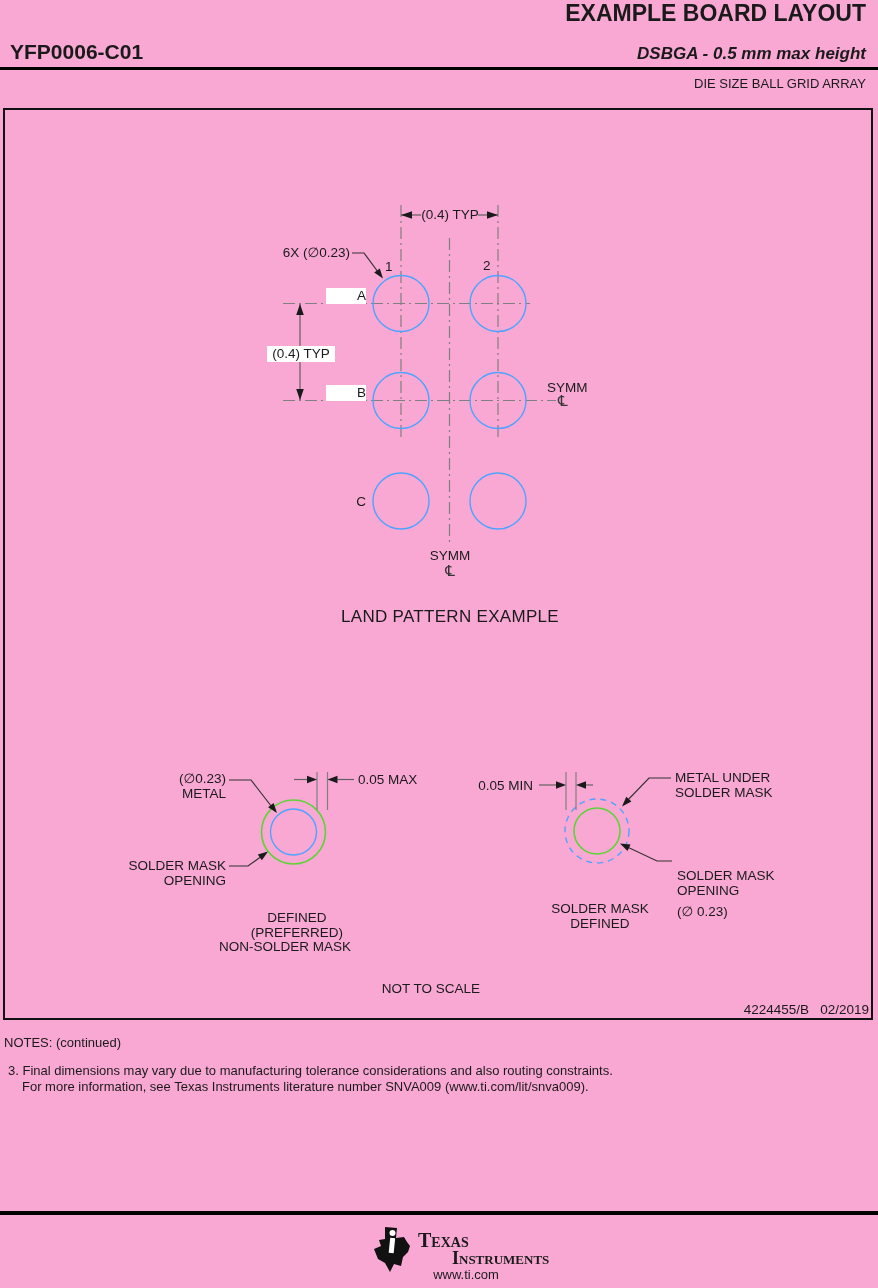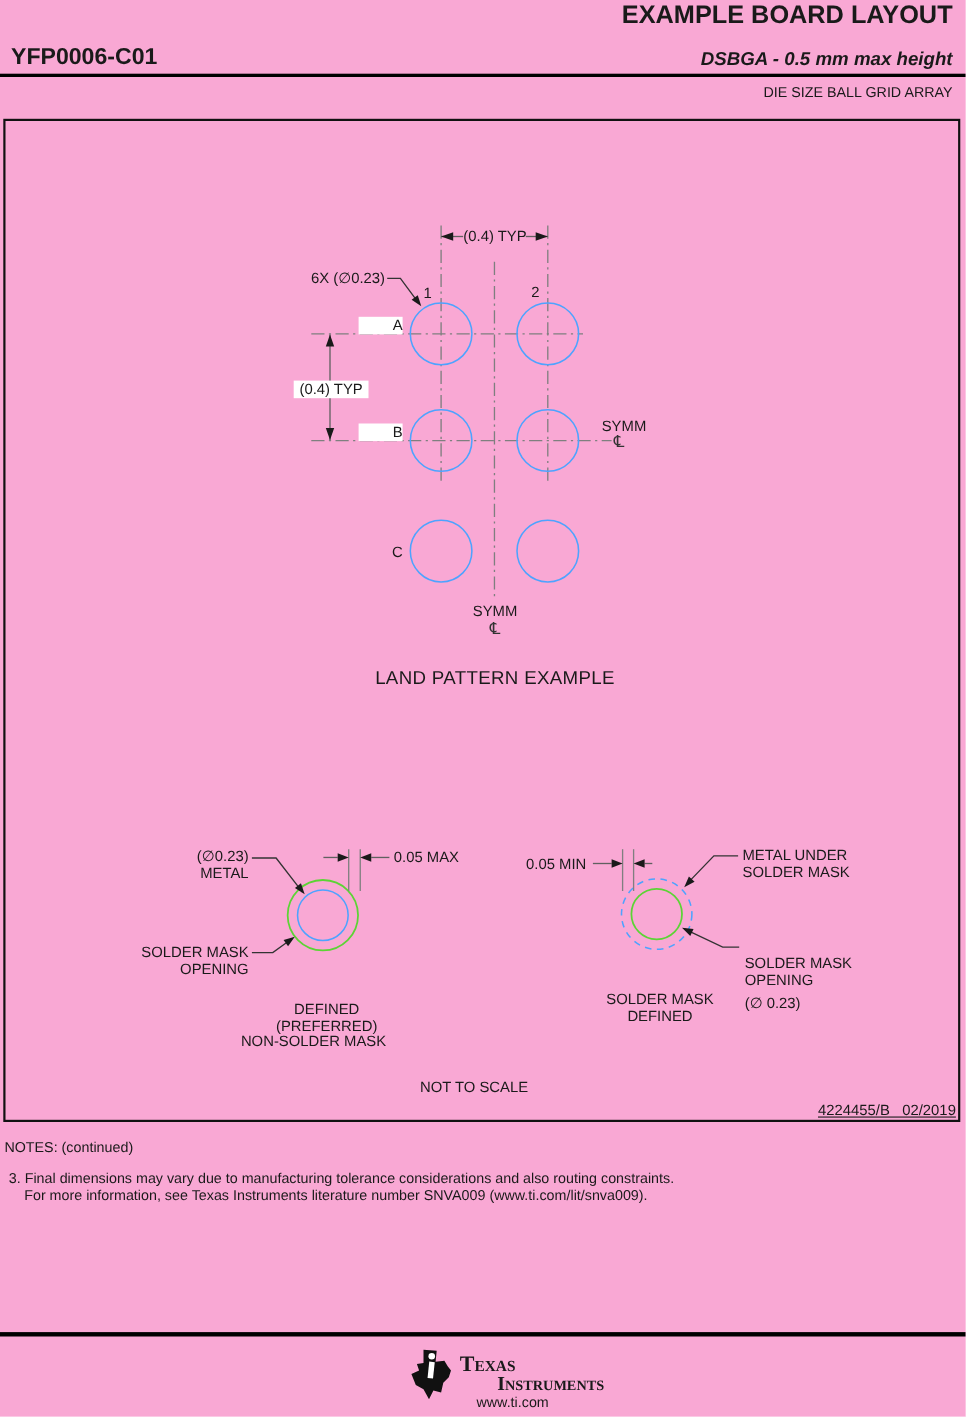--- a/index.html
+++ b/index.html
@@ -11,21 +11,21 @@
   .rt{text-align:right;}
   .lbl{font-size:13.5px;}
   .sm{font-size:13px;}
   .title{font-size:17px;letter-spacing:.3px;}
   .whitebg{background:#fff;padding:0 2px;}
   .rule{position:absolute;left:0;right:0;background:#000;}
   #border{position:absolute;left:3px;top:108px;width:866px;height:908px;border:2px solid #111;}
   svg{position:absolute;left:0;top:0;}
   .serifcaps{font-family:"Liberation Serif",serif;font-variant:small-caps;font-weight:bold;}
   .clsym{font-family:"DejaVu Sans",sans-serif;font-size:15px;color:#333;}
-  .pre{white-space:pre;text-decoration:underline;}
+  .pre{white-space:pre;}
 </style>
 </head>
 <body>
 
 <div id="page">
 
   <div class="abs b rt" style="right:12px;top:0px;font-size:23px;">EXAMPLE BOARD LAYOUT</div>
   <div class="abs b" style="left:10px;top:40px;font-size:21px;">YFP0006-C01</div>
   <div class="abs b rt" style="right:12px;top:44px;font-size:17px;font-style:italic;">DSBGA - 0.5 mm max height</div>
   <div class="rule" style="top:67px;height:3px;"></div>

